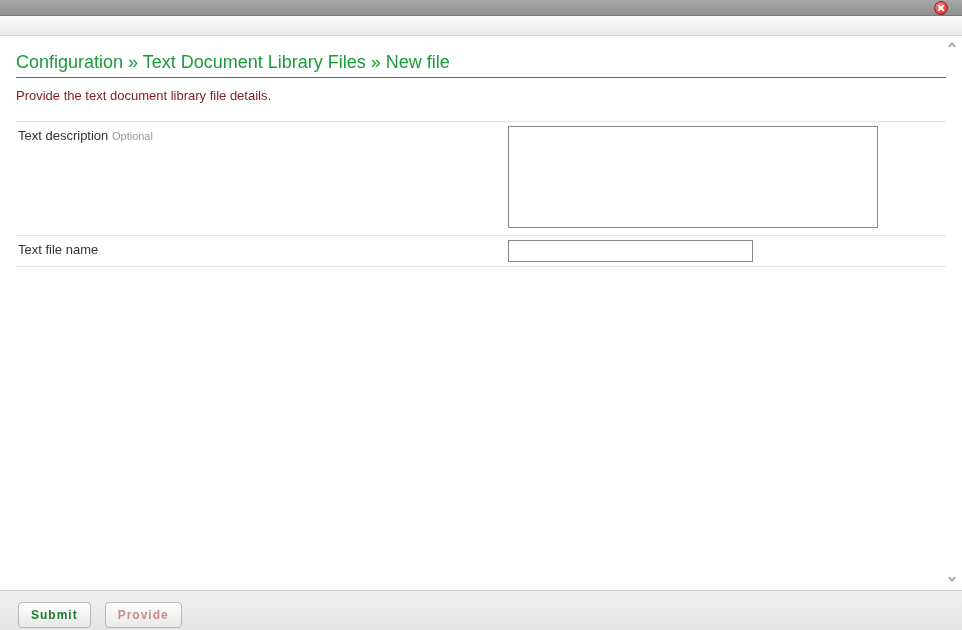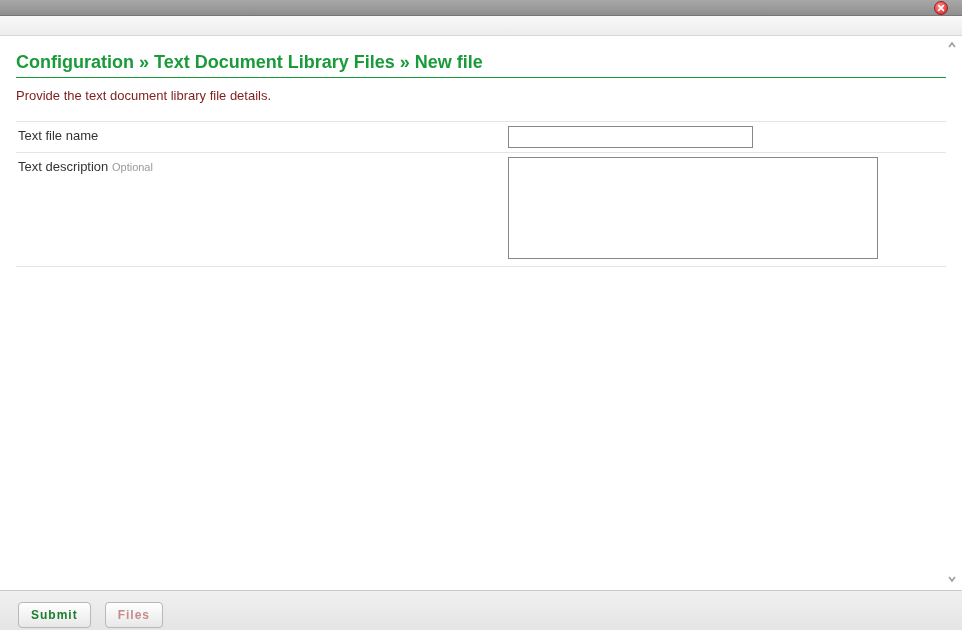--- a/index.html
+++ b/index.html
@@ -51,21 +51,21 @@
       overflow: hidden;
     }
     .content {
       padding: 16px 16px 0 16px;
       height: 100%;
       overflow-y: auto;
     }
     .breadcrumb {
       color: #1a9b3a;
       font-size: 18px;
-      font-weight: bold;
+      font-weight: normal;
       padding-bottom: 4px;
       border-bottom: 1px solid #1a9b3a;
       margin-bottom: 10px;
     }
     .instructions {
       color: #7f1d1d;
       font-size: 13px;
       margin-bottom: 18px;
     }
     .form-table {
@@ -186,36 +186,36 @@
     <div class="breadcrumb">
       <span>Configuration</span><span> » </span><span>Text Document Library Files</span><span> » </span><span>New file</span>
     </div>
 
     <div class="instructions">Provide the text document library file details.</div>
 
     <table class="form-table">
       <tbody>
           <tr>
         <td class="label-cell">
-          <span>Text file name</span>
+          <span>Text description</span>
+          <span class="optional">Optional</span>
         </td>
         <td>
-          <input type="text" class="text-input" value="" style="">
+          <textarea class="text-area" value="" style=""></textarea>
         </td>
       </tr>
       <tr>
         <td class="label-cell">
-          <span>Text description</span>
-          <span class="optional">Optional</span>
+          <span>Text file name</span>
         </td>
         <td>
-          <textarea class="text-area" value="" style=""></textarea>
+          <input type="text" class="text-input" value="" style="">
         </td>
       </tr>
     </tbody>
       </table>
   </div>
 </div>
 
 <div class="footer">
   <button class="btn btn-submit">Submit</button>
-  <button class="btn btn-cancel">Files</button>
+  <button class="btn btn-cancel">Provide</button>
 </div>
 
 </body></html>

